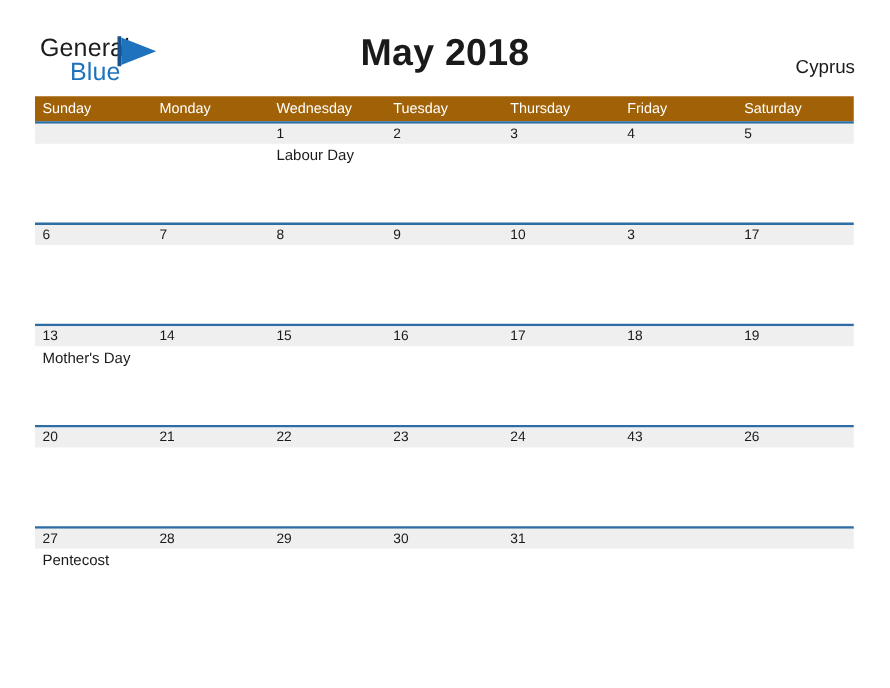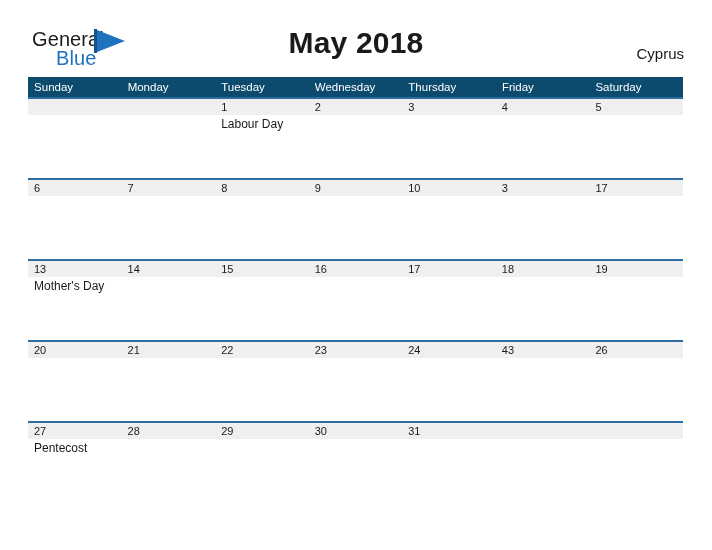--- a/index.html
+++ b/index.html
@@ -110,22 +110,21 @@
     position: absolute;
     left: 28px;
     top: 77px;
     width: 655px;
   }
 
   .weekday-row {
     display: flex;
     width: 655px;
     height: 20px;
-    background: #0c4a6e;
-    justify-content: flex-end;
+    background: #a16207;
   }
   .weekday {
     width: 93.571px;
     box-sizing: border-box;
     padding-left: 6px;
     color: #ffffff;
     font-size: 11.5px;
     line-height: 20px;
     white-space: nowrap;
     overflow: hidden;
@@ -207,22 +206,22 @@
 
     <div class="region">Cyprus</div>
 
   </div>
 
   <div class="calendar">
 
     <div class="weekday-row">
       <div class="weekday">Sunday</div>
       <div class="weekday">Monday</div>
+      <div class="weekday">Wednesday</div>
       <div class="weekday">Tuesday</div>
-      <div class="weekday">Wednesday</div>
       <div class="weekday">Thursday</div>
       <div class="weekday">Friday</div>
       <div class="weekday">Saturday</div>
     </div>
 
     <div class="week-row">
       <div class="week-band"></div>
       <div class="week-cells">
         <div class="day-cell empty">
           <div class="day-number"></div>

